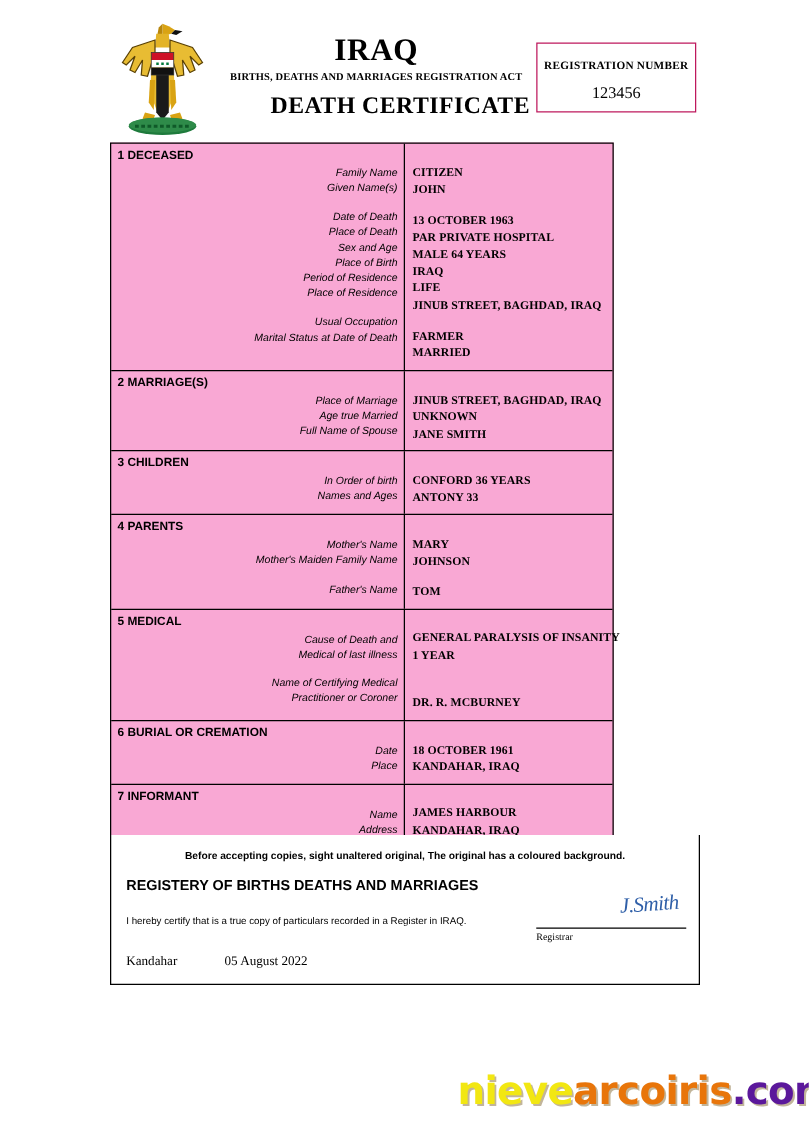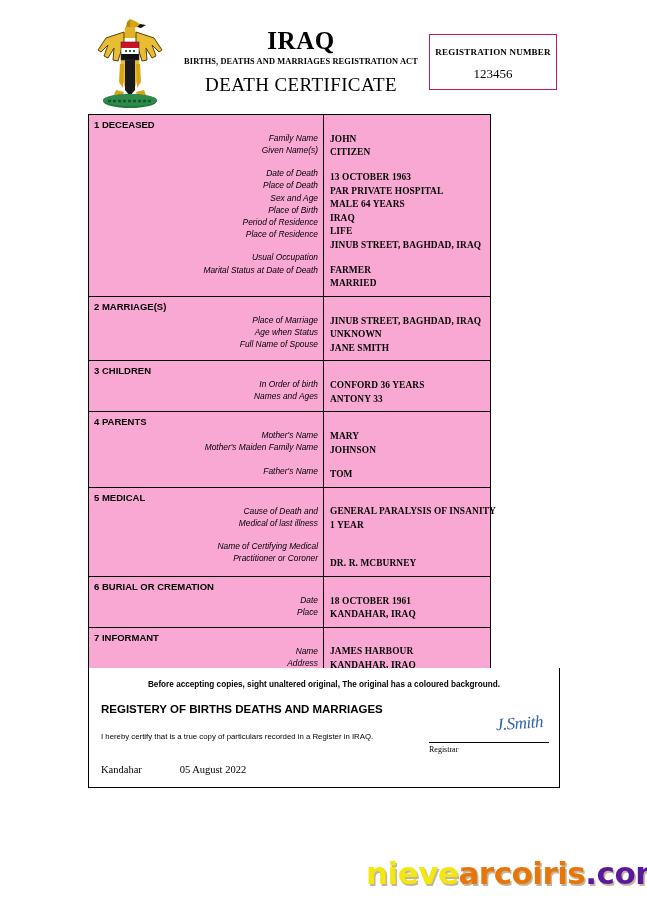--- a/index.html
+++ b/index.html
@@ -49,25 +49,26 @@
     font-family: "Liberation Serif", serif;
     font-weight: bold;
     font-size: 8.4px;
     letter-spacing: 0.1px;
     margin-top: 3px;
     color: #000;
     white-space: nowrap;
   }
   .doc-type {
     font-family: "Liberation Serif", serif;
-    font-weight: normal;
+    font-weight: bold;
     font-size: 19px;
     letter-spacing: 0.4px;
     margin-top: 8px;
     color: #000;
+    text-align: right;
   }
   .regbox {
     position: absolute;
     left: 341px;
     top: 26px;
     width: 128px;
     height: 56px;
     border: 1px solid #be185d;
     box-sizing: border-box;
     text-align: center;
@@ -313,42 +314,42 @@
         <span class="lbl">Period of Residence</span>
         <span class="lbl">Place of Residence</span>
         <span class="gap"></span>
         <span class="lbl">Usual Occupation</span>
         <span class="lbl">Marital Status at Date of Death</span>
       </div>
     </div>
     <div class="col-right">
       <div class="values">
         <span class="blank">.</span>
+        <span class="val">CITIZEN</span>
         <span class="val">JOHN</span>
-        <span class="val">CITIZEN</span>
         <span class="gap"></span>
         <span class="val">13 OCTOBER 1963</span>
         <span class="val">PAR PRIVATE HOSPITAL</span>
         <span class="val">MALE 64 YEARS</span>
         <span class="val">IRAQ</span>
         <span class="val">LIFE</span>
         <span class="val">JINUB STREET, BAGHDAD, IRAQ</span>
         <span class="gap"></span>
         <span class="val">FARMER</span>
         <span class="val">MARRIED</span>
       </div>
     </div>
   </div>
 
   <div class="section">
     <div class="col-left">
       <div class="sec-title">2 MARRIAGE(S)</div>
       <div class="labels">
         <span class="lbl">Place of Marriage</span>
-        <span class="lbl">Age when Status</span>
+        <span class="lbl">Age true Married</span>
         <span class="lbl">Full Name of Spouse</span>
       </div>
     </div>
     <div class="col-right">
       <div class="values">
         <span class="blank">.</span>
         <span class="val">JINUB STREET, BAGHDAD, IRAQ</span>
         <span class="val">UNKNOWN</span>
         <span class="val">JANE SMITH</span>
       </div>

